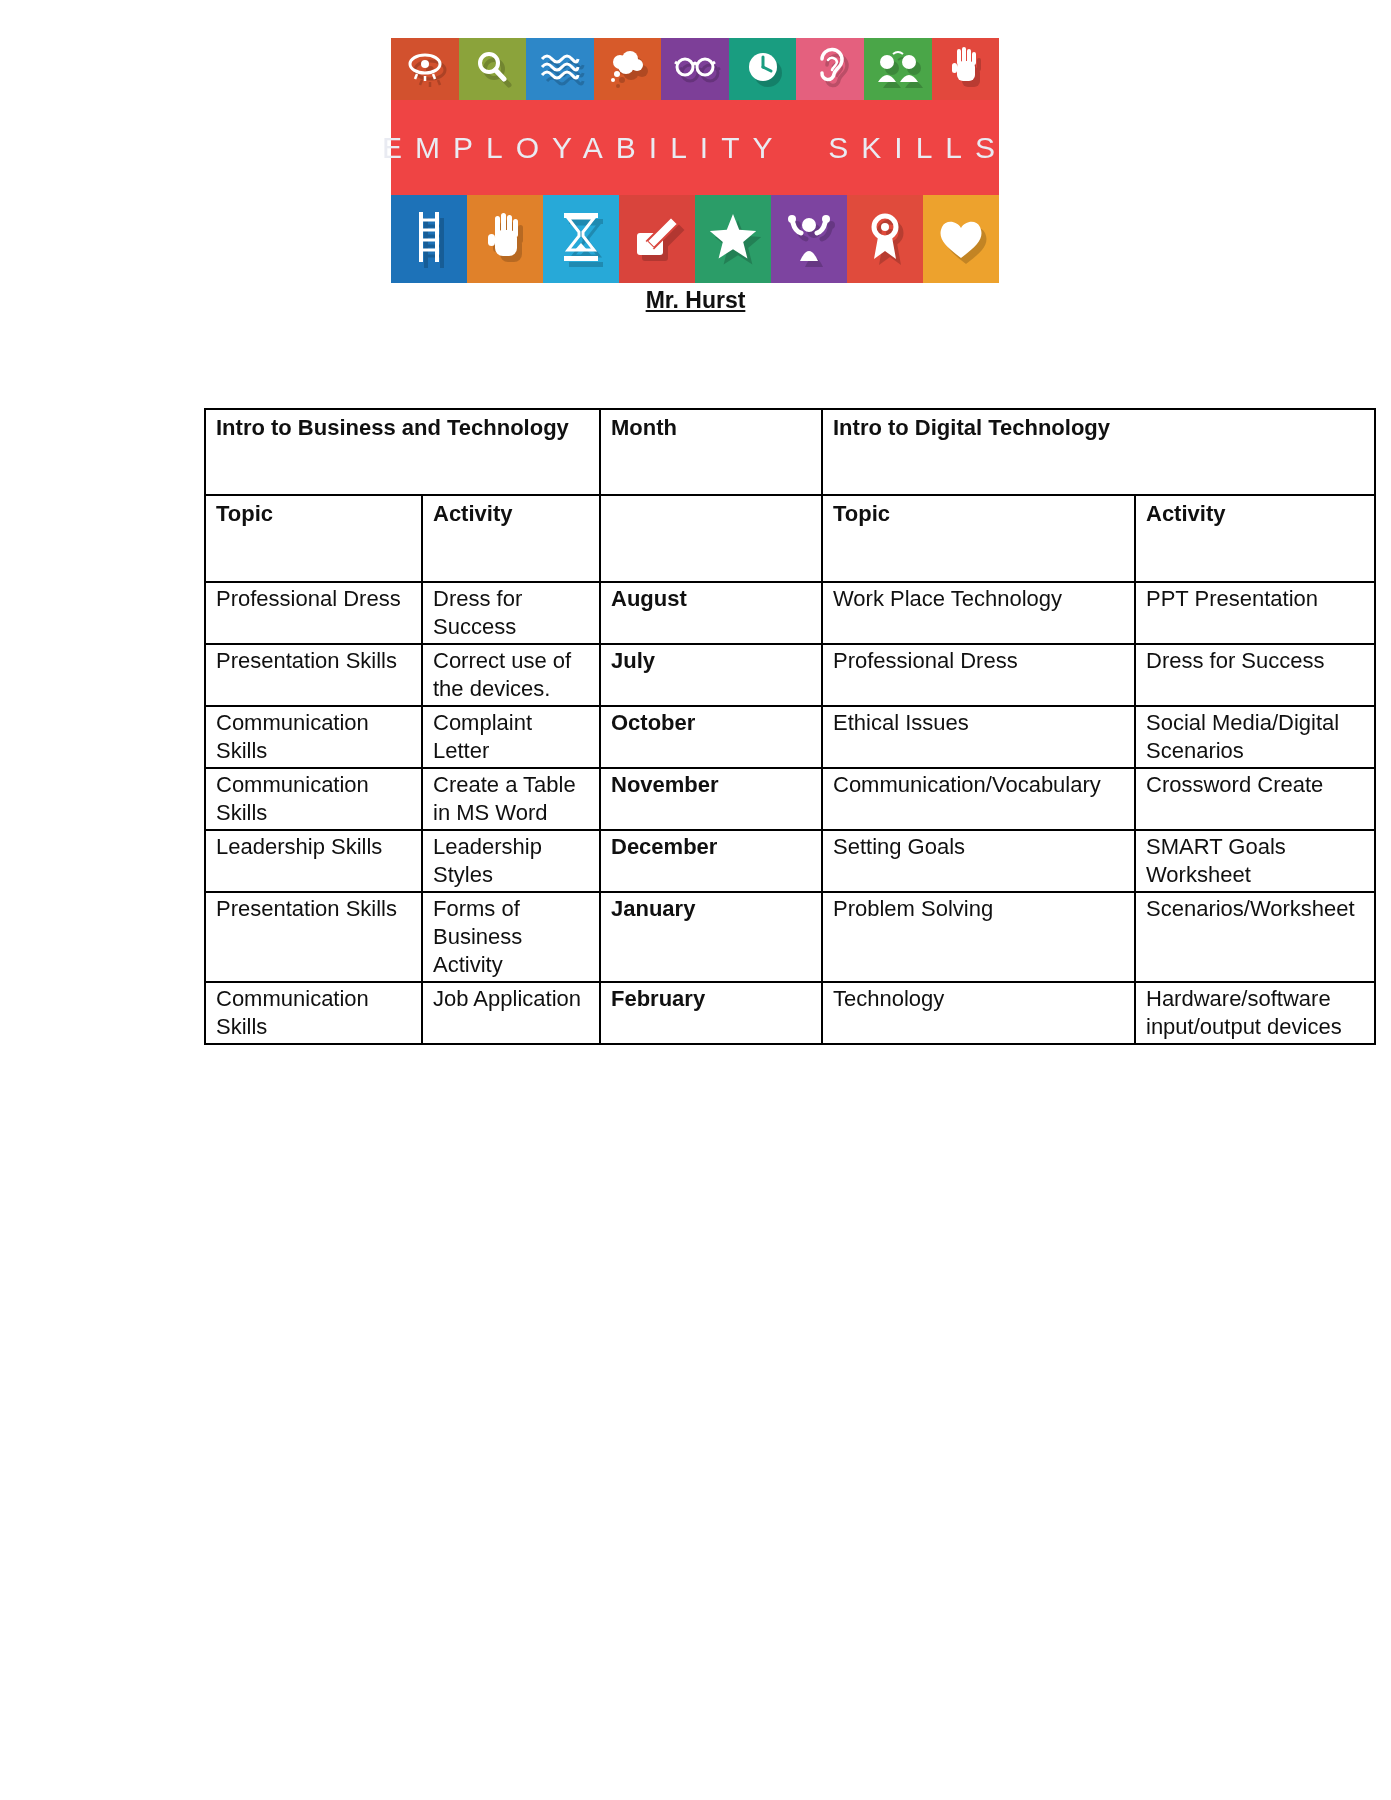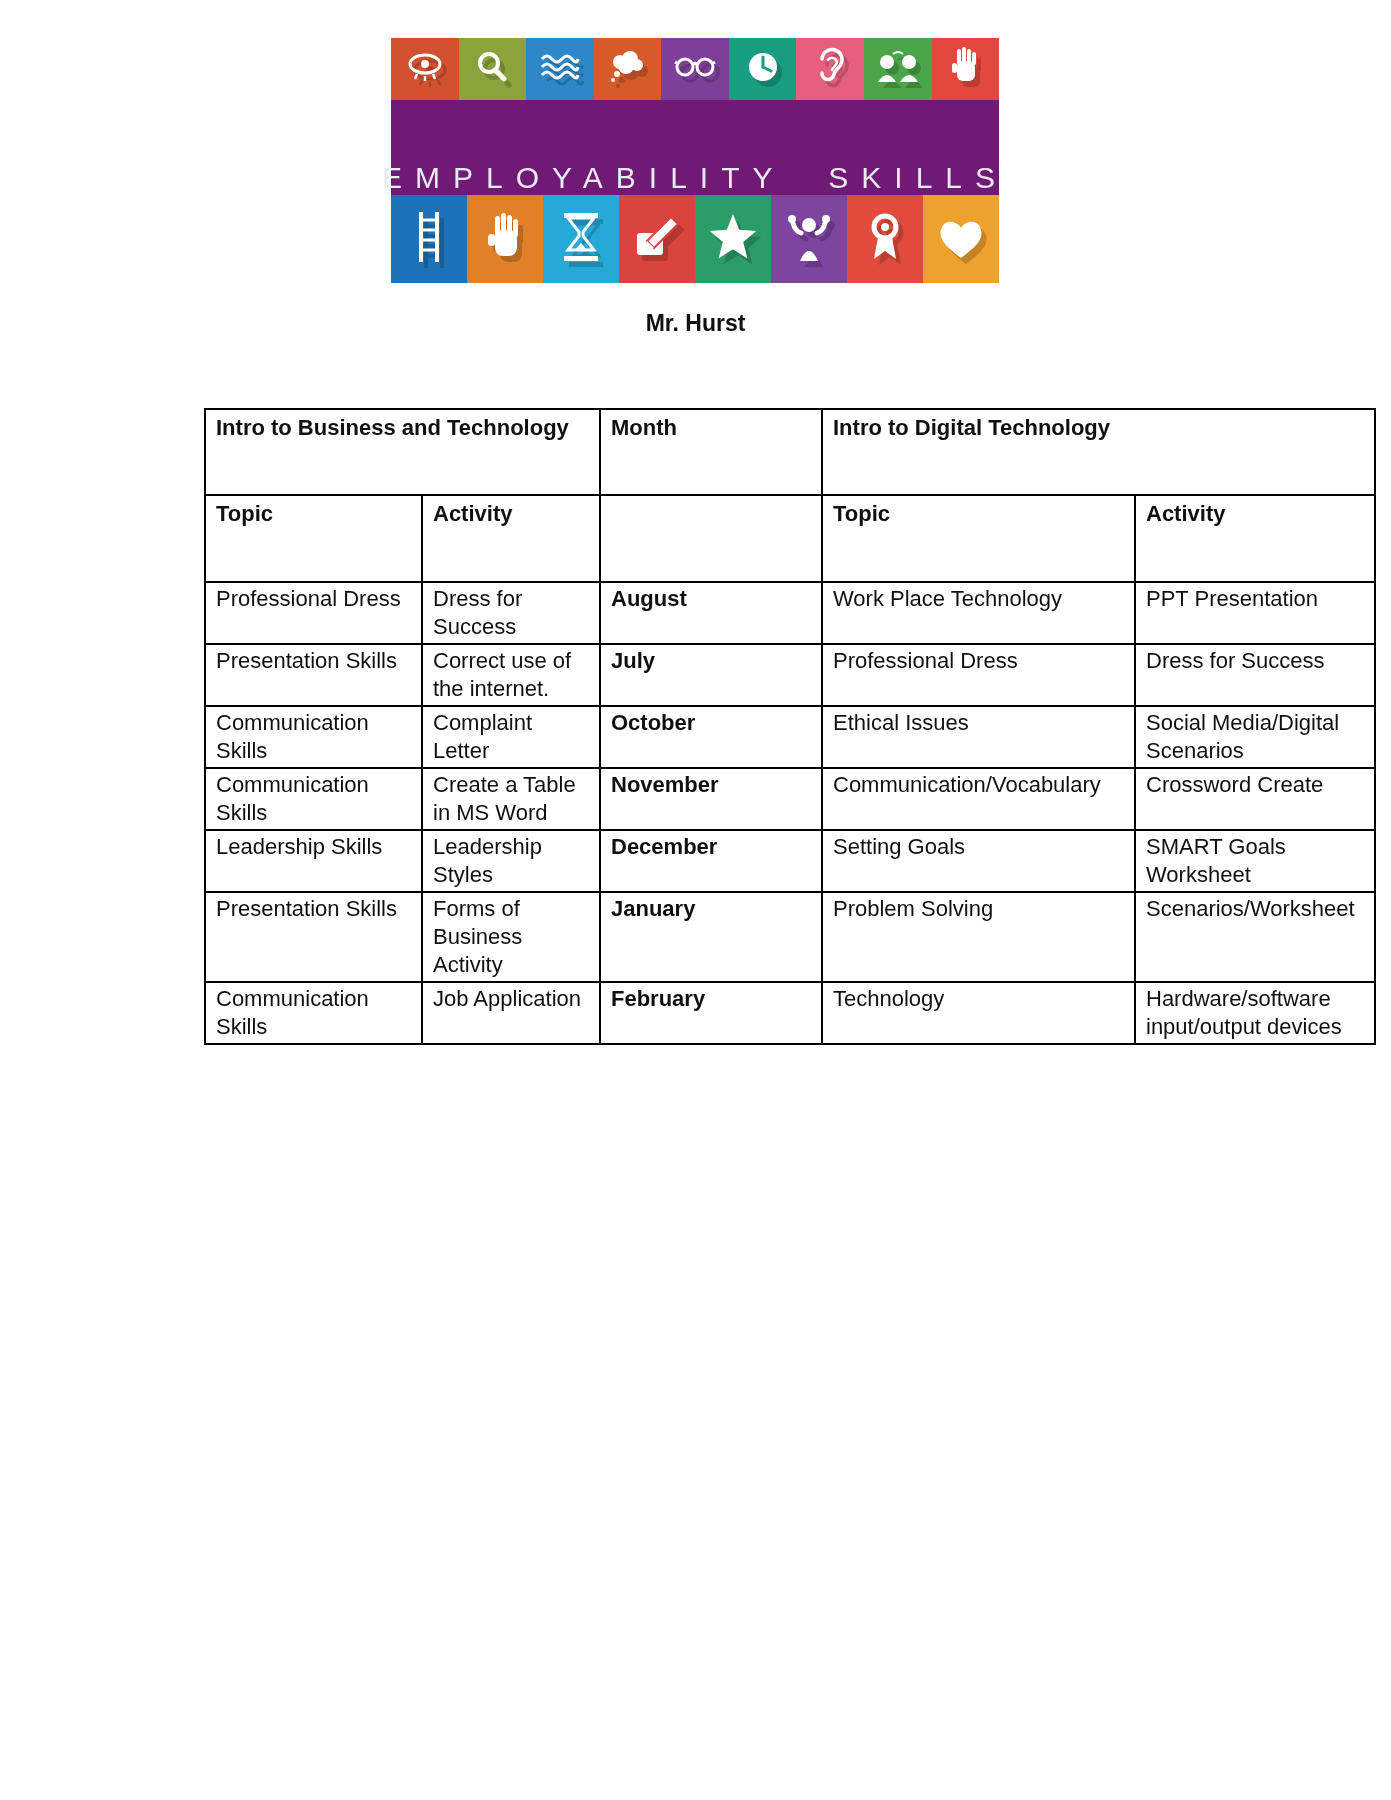--- a/index.html
+++ b/index.html
@@ -38,21 +38,21 @@
     letter-spacing:13px;
     word-spacing:22px;
     white-space:nowrap;
   }
 
   
   .center-line{
     position:absolute;left:0;width:1391px;
     text-align:center;font-size:23px;font-weight:bold;color:#111;
   }
-  #teacher-line{top:310px;}
+  #teacher-line{top:287px;text-decoration:underline;}
   #school-line{top:356px;}
 
   
   #schedule-wrap{position:absolute;left:160px;top:408px;margin-left:44px;}
   table.schedule{
     border-collapse:collapse;table-layout:fixed;width:1170px;
     font-size:22px;line-height:28px;color:#101010;
   }
   table.schedule td{
     border:2px solid #000;
@@ -141,21 +141,21 @@
           <span><svg width="32" height="40" viewBox="0 0 32 40">
               <rect x="8" y="14" width="18" height="20" rx="6" fill="#ffffff"></rect>
               <rect x="8" y="2" width="4" height="16" rx="2" fill="#ffffff"></rect>
               <rect x="13" y="0" width="4" height="16" rx="2" fill="#ffffff"></rect>
               <rect x="18" y="2" width="4" height="16" rx="2" fill="#ffffff"></rect>
               <rect x="23" y="5" width="4" height="13" rx="2" fill="#ffffff"></rect>
               <rect x="3" y="16" width="5" height="10" rx="2.5" fill="#ffffff"></rect>
             </svg></span>
         </div>
       </div>
-    <div class="band" style="background: #701a75; align-items: flex-end;">
+    <div class="band" style="background: #ef4444;">
       <span class="band-title">EMPLOYABILITY SKILLS</span>
     </div>
     <div class="tile-row bottom" id="bottom-tile-row">
         <div class="tile" style="background: rgb(29, 114, 184);">
           <span><svg width="30" height="54" viewBox="0 0 30 54">
               <line x1="7" y1="2" x2="7" y2="52" stroke="#ffffff" stroke-width="4"></line>
               <line x1="23" y1="2" x2="23" y2="52" stroke="#ffffff" stroke-width="4"></line>
               <line x1="7" y1="10" x2="23" y2="10" stroke="#ffffff" stroke-width="3"></line>
               <line x1="7" y1="20" x2="23" y2="20" stroke="#ffffff" stroke-width="3"></line>
               <line x1="7" y1="30" x2="23" y2="30" stroke="#ffffff" stroke-width="3"></line>
@@ -244,21 +244,21 @@
 
       <tr class="data-row r-august">
             <td>Professional Dress</td>
             <td>Dress for Success</td>
             <td class="bold">August</td>
             <td>Work Place Technology</td>
             <td>PPT Presentation</td>
           </tr>
           <tr class="data-row r-tall">
             <td>Presentation Skills</td>
-            <td>Correct use of the internet.</td>
+            <td>Correct use of the devices.</td>
             <td class="bold">July</td>
             <td>Professional Dress</td>
             <td>Dress for Success</td>
           </tr>
           <tr class="data-row r-tall">
             <td>Communication Skills</td>
             <td>Complaint Letter</td>
             <td class="bold">October</td>
             <td>Ethical Issues</td>
             <td>Social Media/Digital Scenarios</td>

